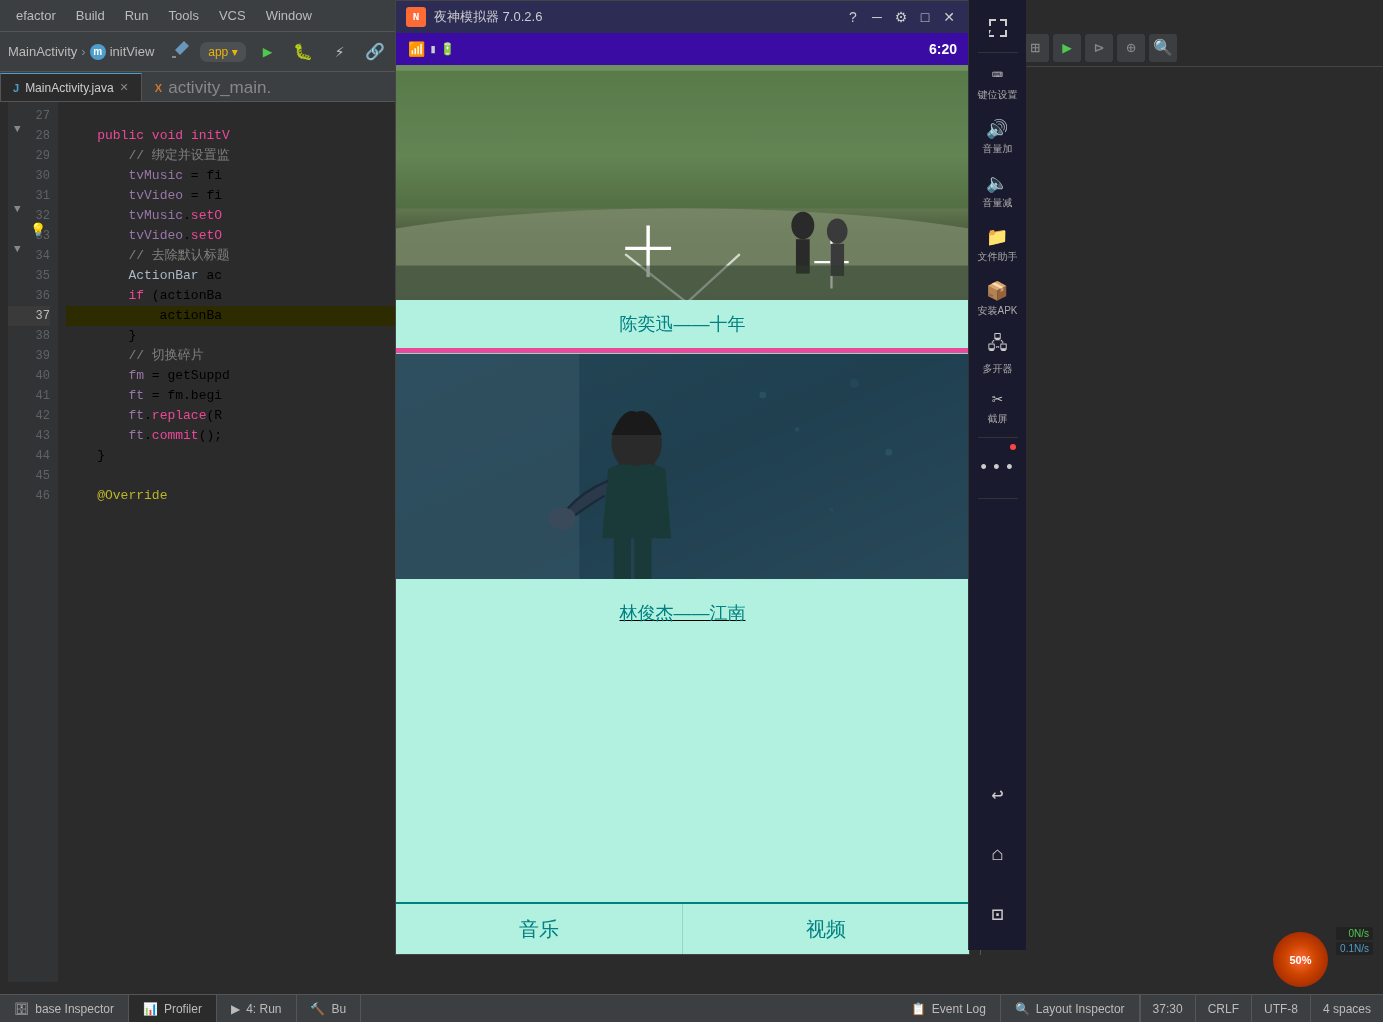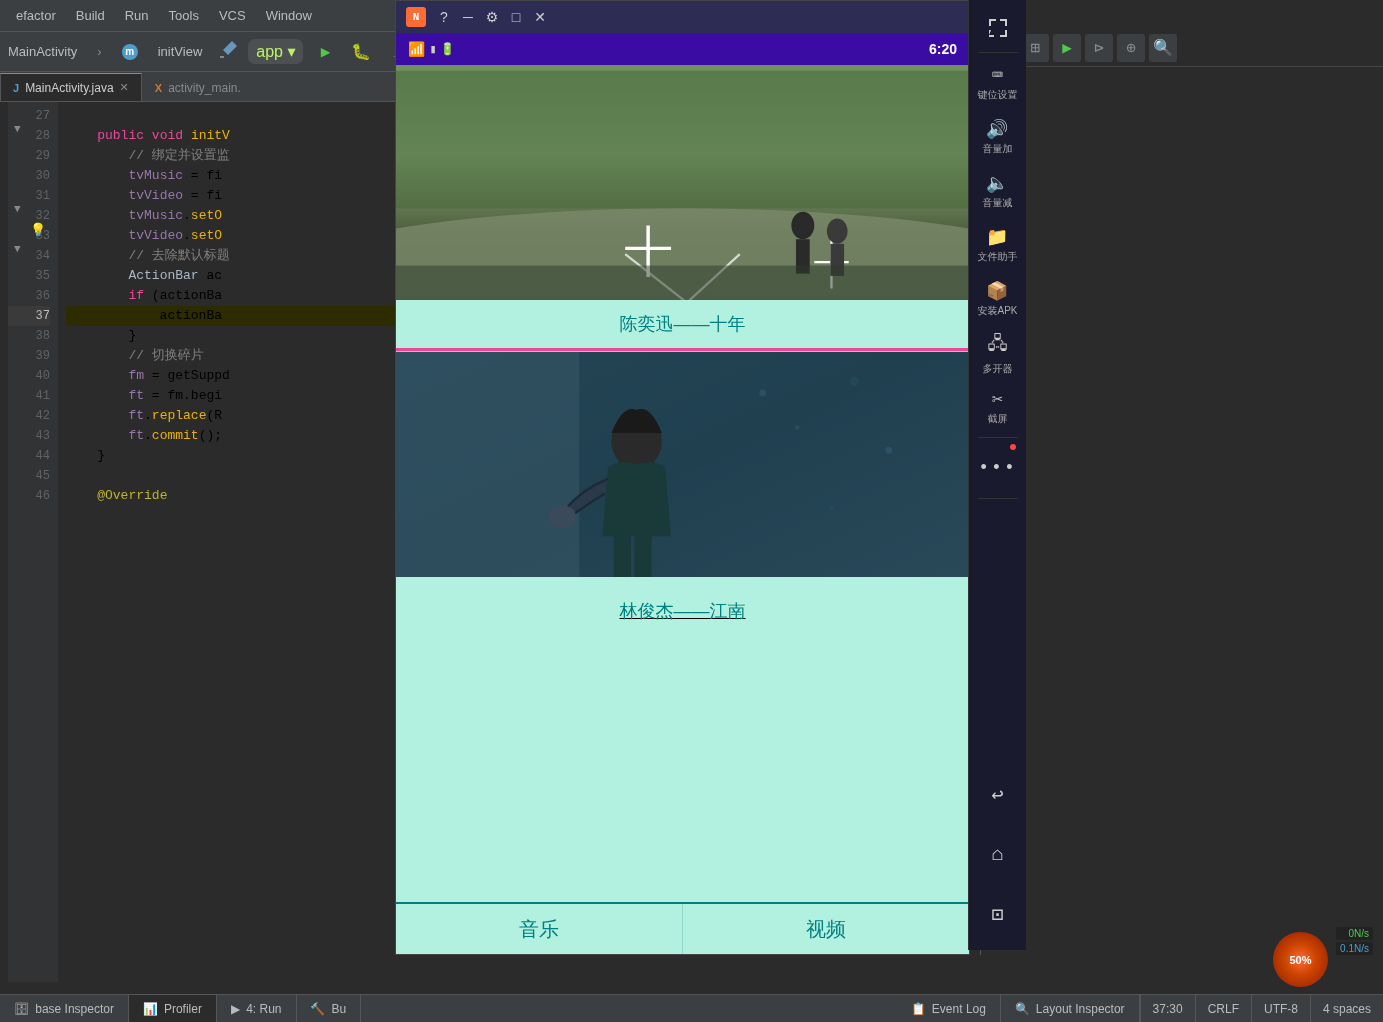--- a/index.html
+++ b/index.html
@@ -51,39 +51,39 @@
       background: #3c3f41;
       display: flex;
       align-items: center;
       padding: 0 8px;
       gap: 8px;
       border-bottom: 1px solid #555;
     }
     .breadcrumb {
       display: flex;
       align-items: center;
-      gap: 20px;
+      gap: 4px;
       color: #bbbbbb;
       font-size: 13px;
       font-family: Arial, sans-serif;
     }
     .breadcrumb-sep { color: #888; }
     .toolbar-btn {
       width: 28px; height: 28px;
       background: transparent;
       border: none;
       cursor: pointer;
       display: flex; align-items: center; justify-content: center;
       color: #bbbbbb;
       font-size: 16px;
     }
     .app-tag {
       background: #4c5052;
-      color: #bef264;
-      font-size: 16px;
+      color: #eab308;
+      font-size: 12px;
       padding: 3px 8px;
       border-radius: 7px;
       font-family: Arial, sans-serif;
     }
 
     
     .file-tabs {
       position: absolute;
       top: 72px; left: 0;
       width: 970px;
@@ -154,21 +154,21 @@
     .code-content {
       position: absolute;
       left: 50px; top: 0;
       right: 0; bottom: 0;
       padding: 4px 0 4px 16px;
       line-height: 20px;
       overflow: hidden;
     }
     .code-line { height: 20px; white-space: nowrap; }
     .kw { color: #ec4899; }
-    .fn { color: #eab308; }
+    .fn { color: #ec4899; }
     .comment { color: #808080; }
     .cls { color: #a9b7c6; }
     .var-color { color: #9876aa; }
     .annot { color: #bbb529; }
 
     
     .status-bar {
       position: absolute;
       bottom: 0; left: 0;
       width: 1383px;
@@ -278,21 +278,21 @@
       overflow: hidden;
       display: flex;
       flex-direction: column;
     }
 
     
     .music-item {
       display: flex;
       flex-direction: column;
       align-items: center;
-      border-bottom: 3px solid #ec4899;
+      border-bottom: 5px solid #ec4899;
     }
     .music-thumbnail {
       width: 100%;
       height: 235px;
       overflow: hidden;
       position: relative;
     }
     .music-label {
       color: #008080;
       font-size: 18px;
@@ -465,21 +465,21 @@
   </div>
 
   <div class="file-tabs">
     <div class="file-tab active">
       <span class="tab-icon-java">J</span>
       <span style="color:#ccc;font-size:12px;font-family:Arial;">MainActivity.java</span>
       <span class="tab-close">✕</span>
     </div>
     <div class="file-tab inactive">
       <span class="tab-icon-xml">X</span>
-      <span style="color:#888;font-size:12px;font-family:Arial;">activity_main.</span>
+      <span style="color:#888;font-size:17px;font-family:Arial;">activity_main.</span>
     </div>
   </div>
 
   <div class="code-editor">
 
     <div class="line-numbers">
       <div class="line-number">27</div>
       <div class="line-number">28</div>
       <div class="line-number">29</div>
       <div class="line-number">30</div>
@@ -572,20 +572,21 @@
     </div>
 
     <div style="position:absolute;right:16px;top:190px;width:4px;height:40px;background:#e6a817;border-radius:2px;"></div>
     <div style="position:absolute;right:16px;top:230px;width:4px;height:20px;background:#ffc66d;border-radius:2px;"></div>
   </div>
 
   <div class="emulator-window">
 
     <div class="emu-titlebar">
       <div class="emu-logo">N</div>
+      <span class="emu-title-text">夜神模拟器 7.0.2.6</span>
       <div class="emu-win-btns">
         <button class="emu-win-btn">?</button>
         <button class="emu-win-btn">─</button>
         <button class="emu-win-btn">⚙</button>
         <button class="emu-win-btn">□</button>
         <button class="emu-win-btn close">✕</button>
       </div>
     </div>
 
     <div class="emu-statusbar">

